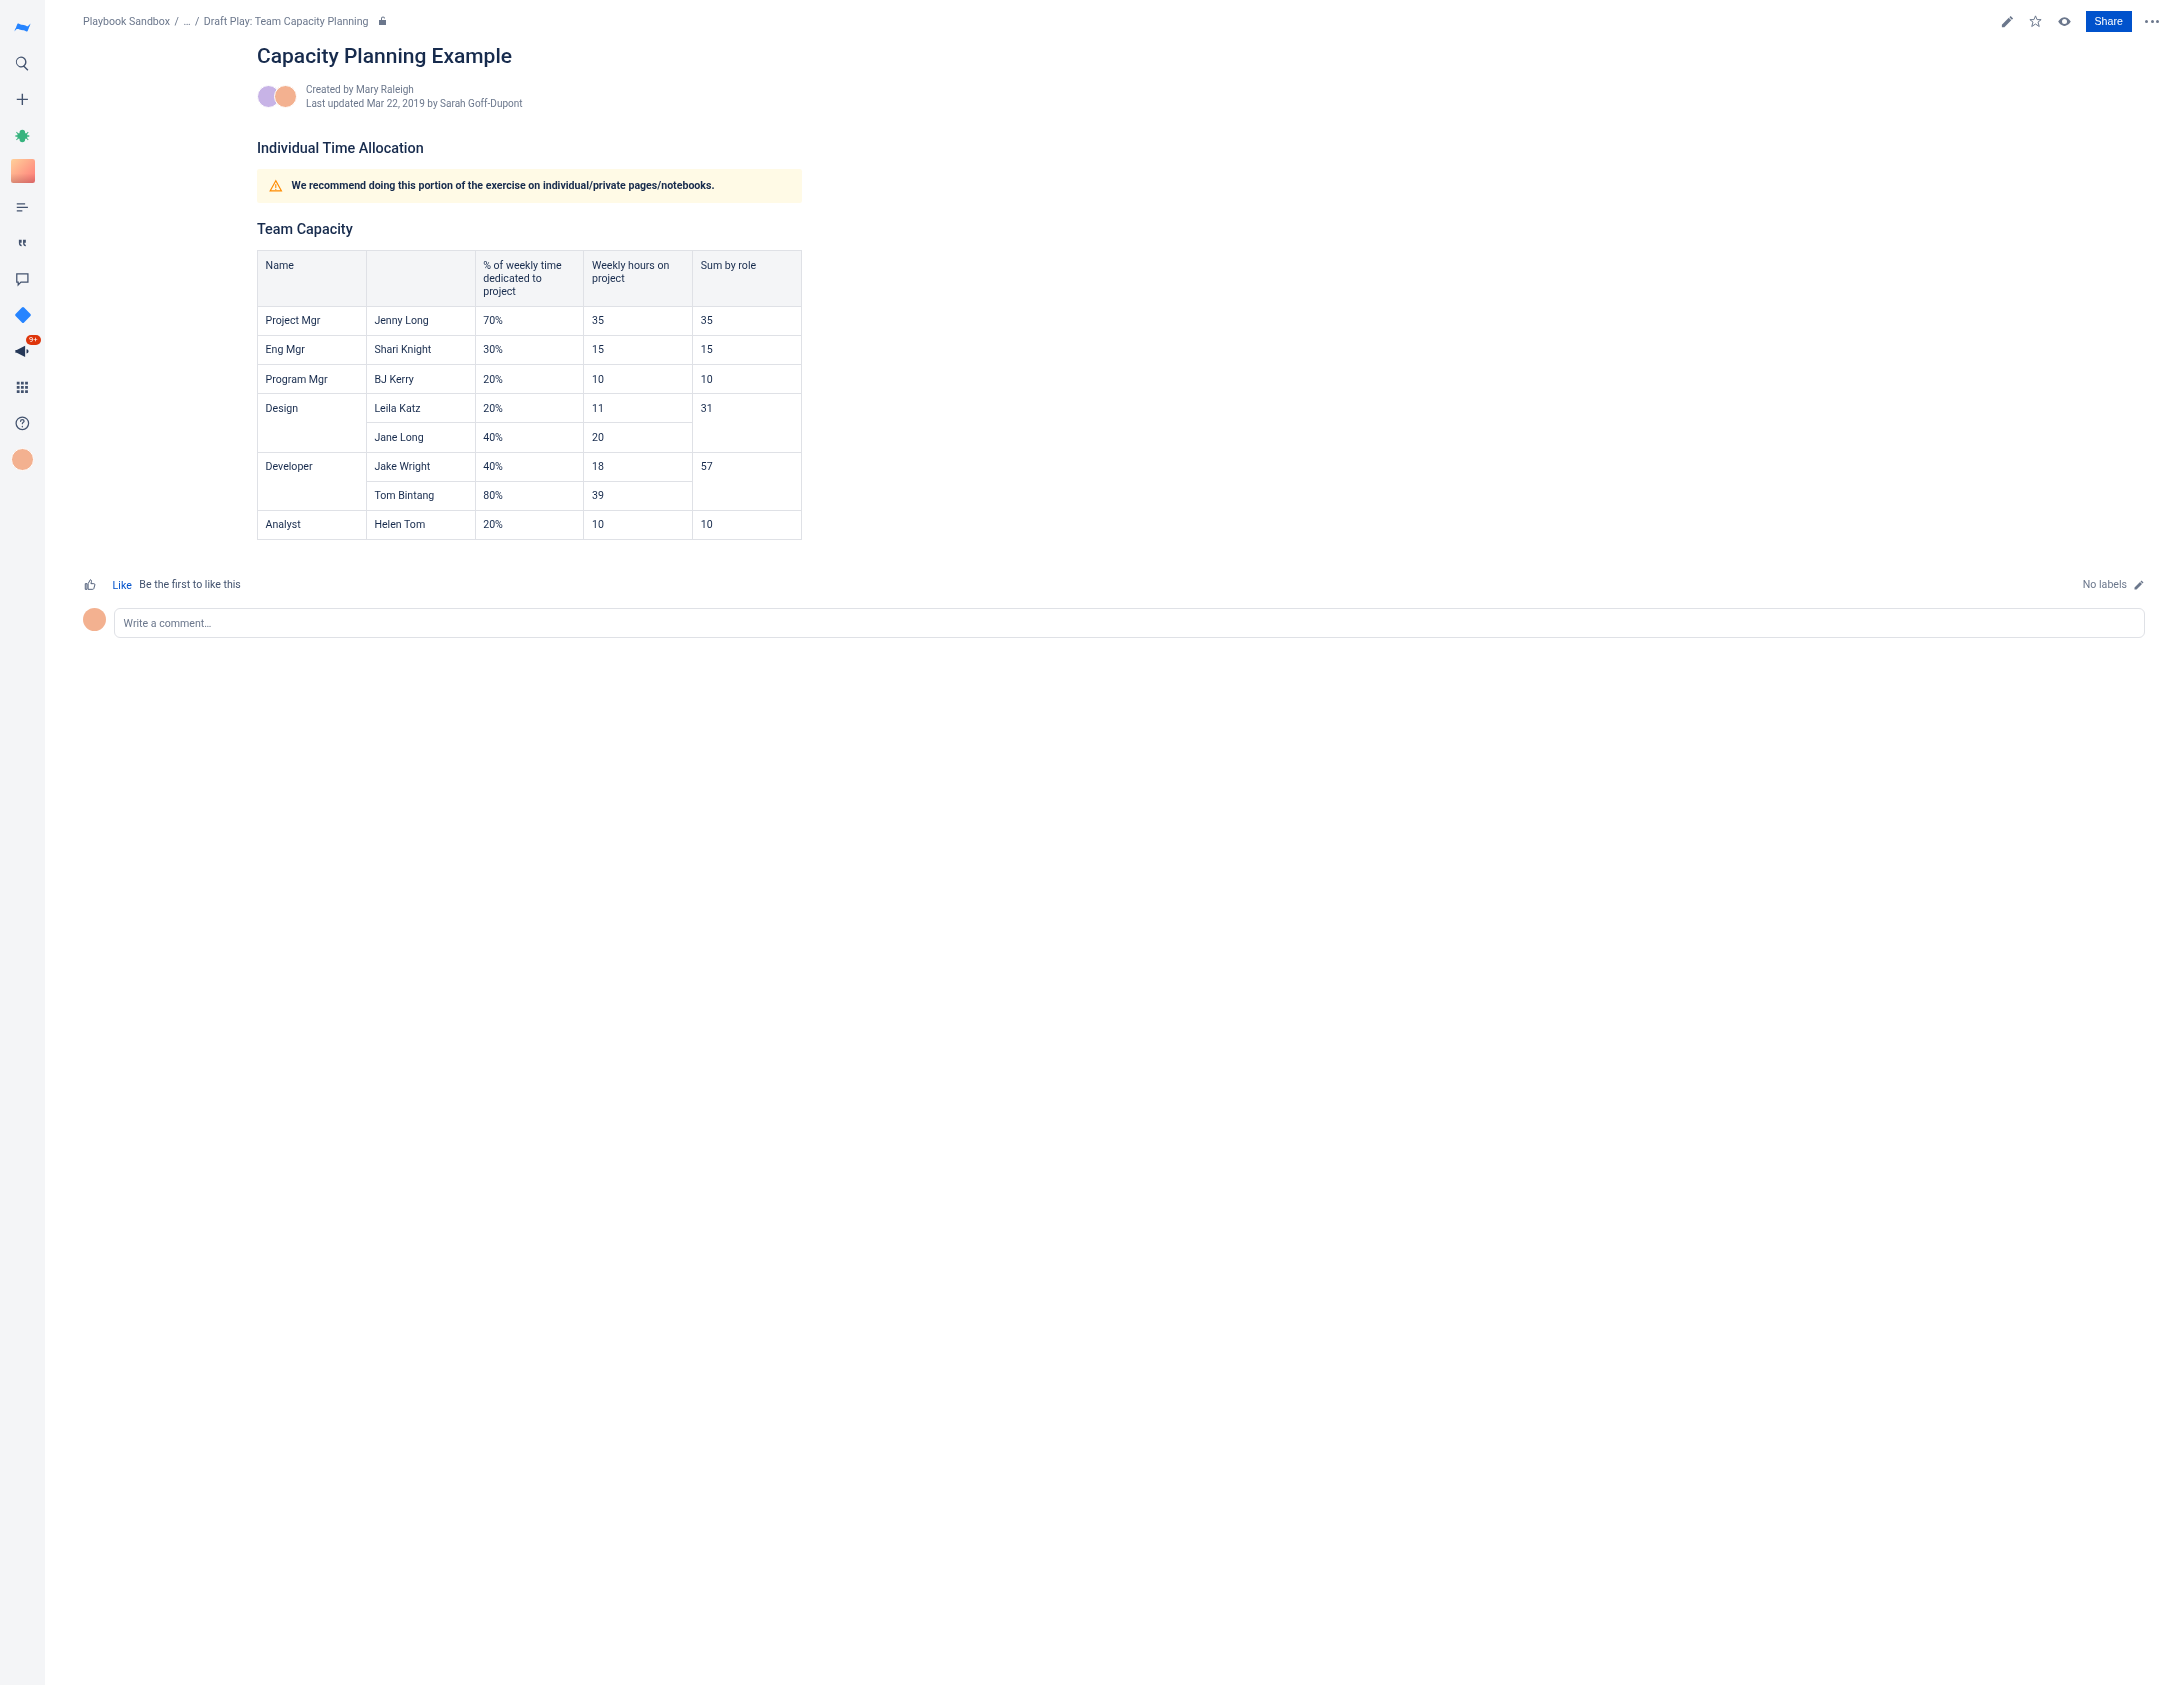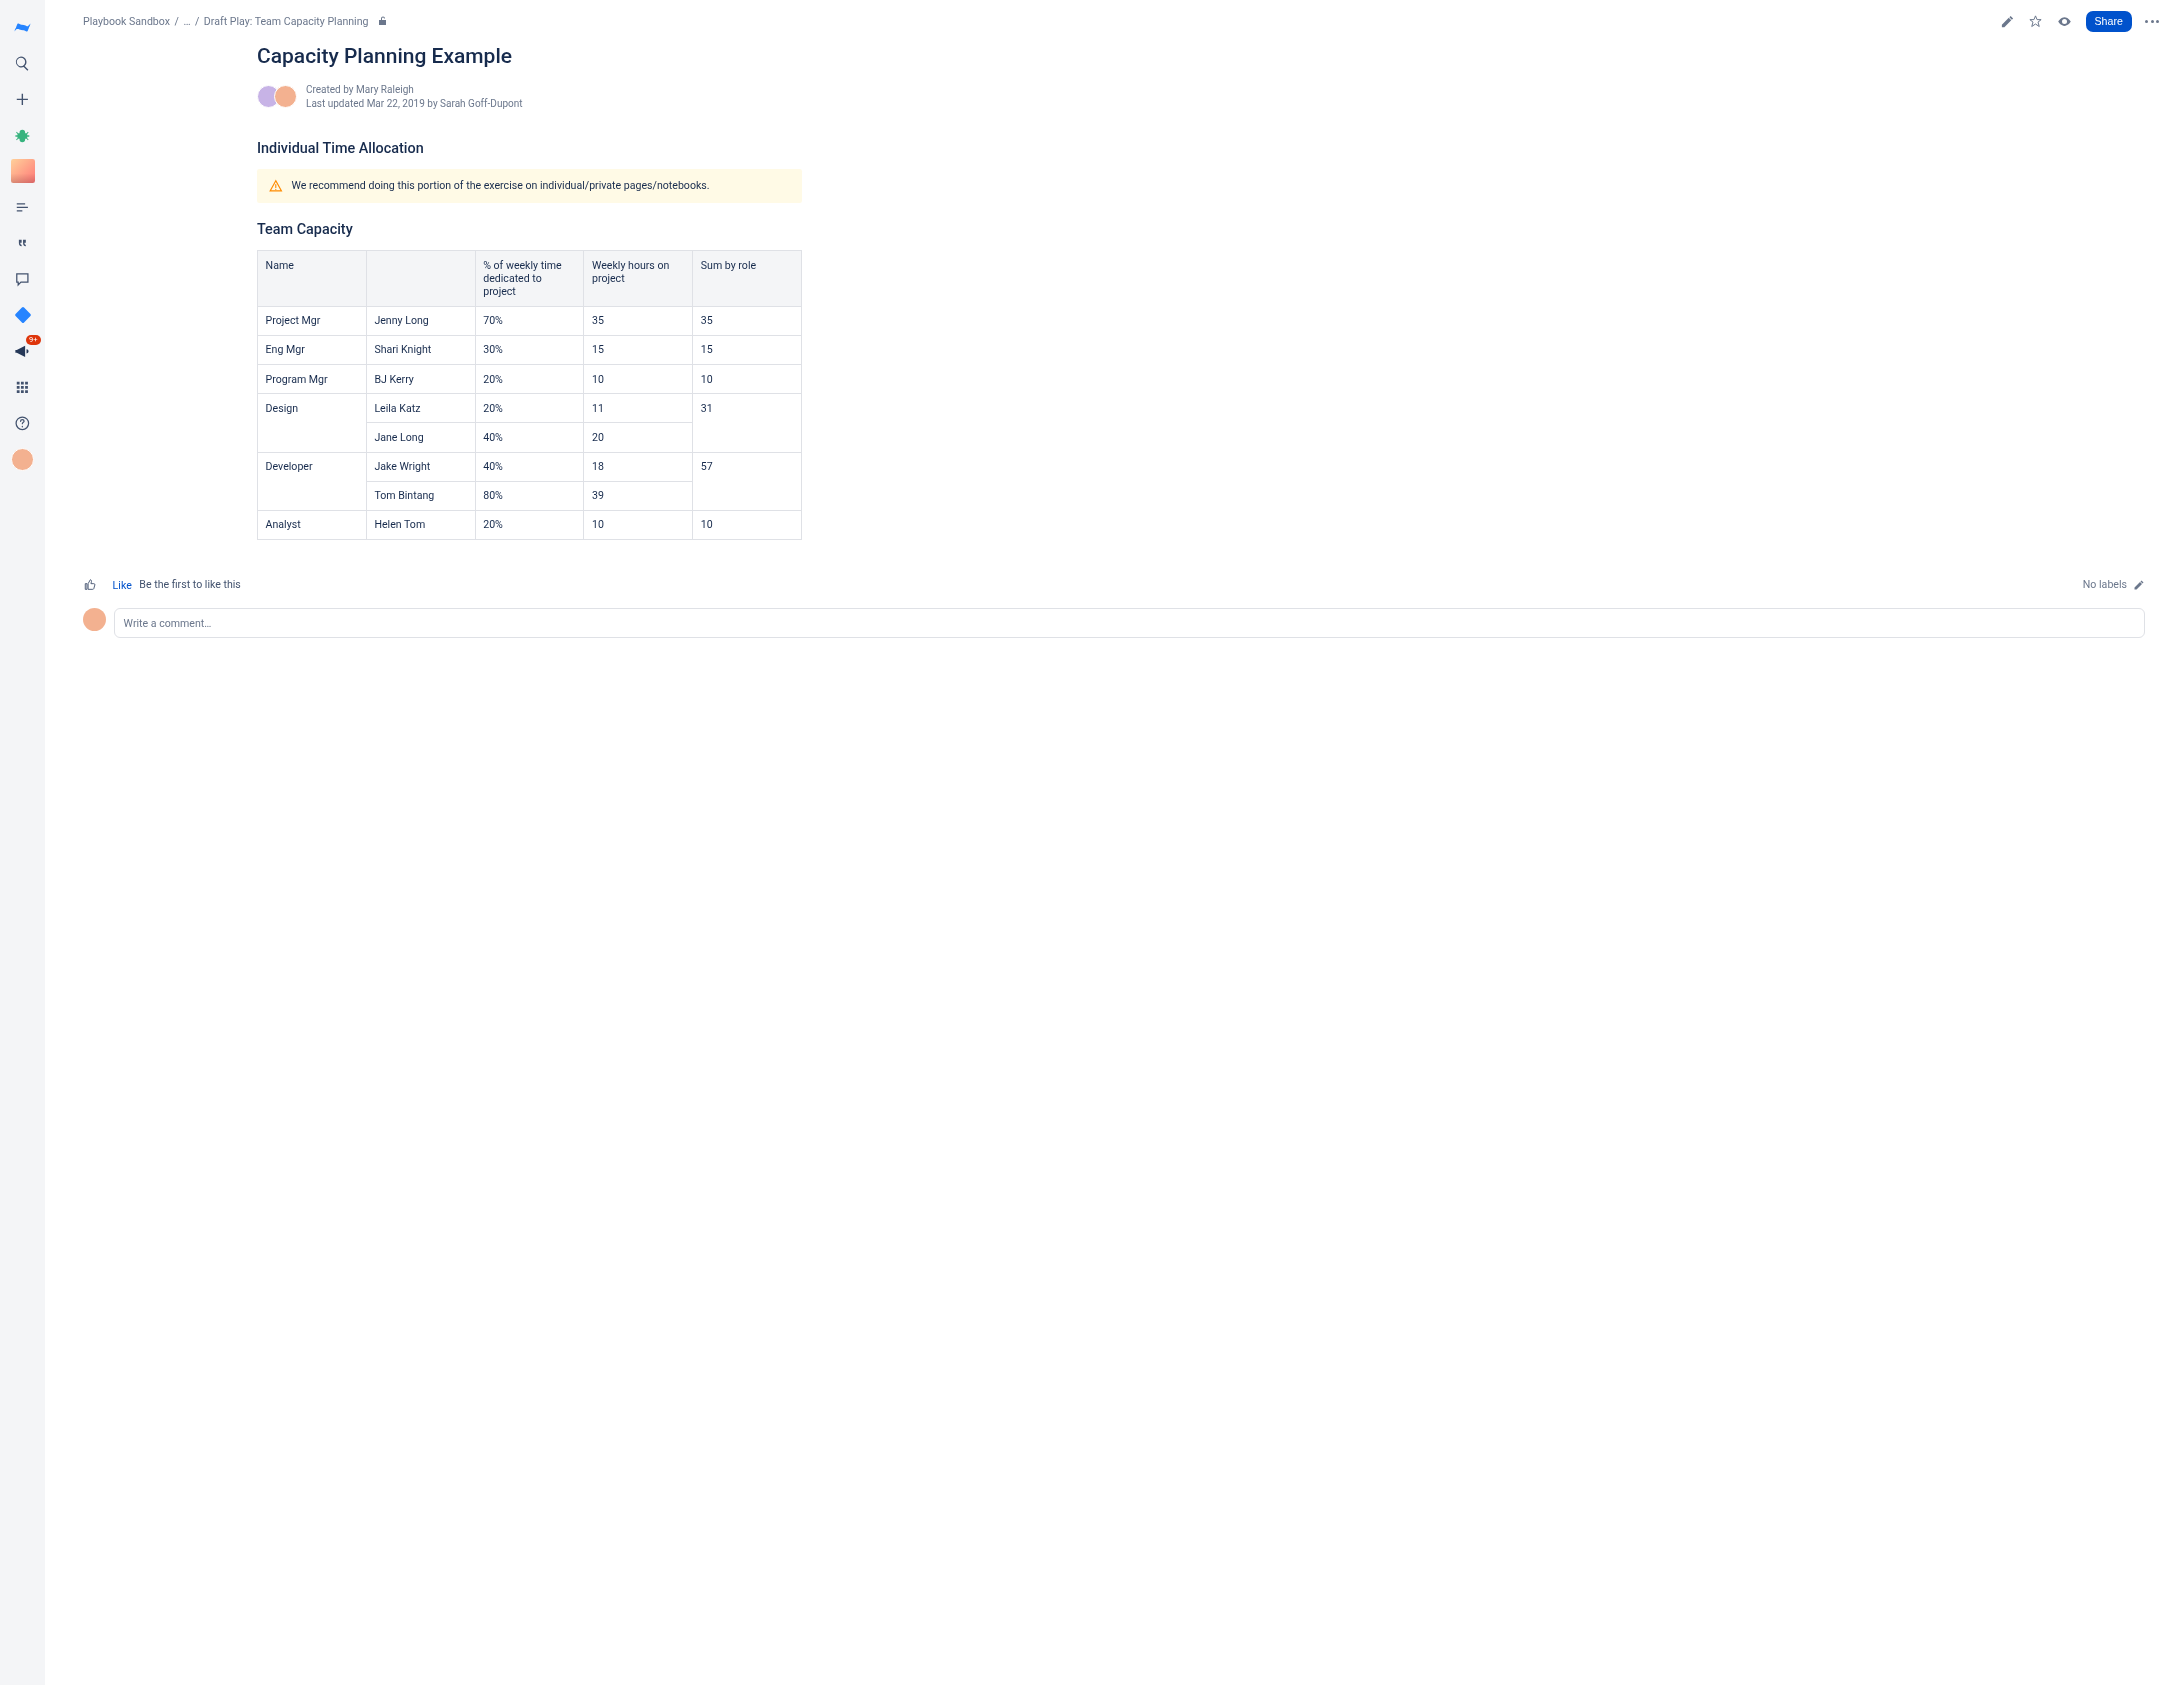--- a/index.html
+++ b/index.html
@@ -61,21 +61,21 @@
   }
   .breadcrumbs { display:flex; align-items:center; gap:4.5px; color:#6B778C; }
   .crumb { color:#6B778C; cursor:pointer; }
   .crumb-sep { color:#6B778C; }
   .lock-icon { width:12px;height:12px;fill:#6B778C;margin-left:4.5px; }
   .header-spacer { flex:1; }
   .header-actions { display:flex; align-items:center; gap:13.6px; }
   .hact { width:15px;height:15px;fill:#6B778C;cursor:pointer; }
   .share-btn {
     background:#0052CC;color:#fff;border:none;
-    padding:4.5px 9px;border-radius:7px;font-size:10.6px;cursor:pointer;
+    padding:4.5px 9px;border-radius:0;font-size:10.6px;cursor:pointer;
   }
   .more-dots { display:flex;gap:2.3px;cursor:pointer; }
   .more-dots span{width:3px;height:3px;border-radius:50%;background:#6B778C;}
   
   .content {
     width: 545px;
     margin: 12px 0 0 212px;
   }
   h1.page-title { font-size:21px; font-weight:500; color:#172B4D; margin-bottom:15px; }
   .byline { display:flex; align-items:center; gap:9px; margin-bottom:29px; }
@@ -84,21 +84,21 @@
     width:23px;height:23px;border-radius:50%;
     border:1.5px solid #fff;
   }
   .avatars .av:nth-child(1){background:#c7b3e6;}
   .avatars .av:nth-child(2){background:#f3b190;margin-left:-6px;}
   .byline-text { color:#6B778C; line-height:1.4; font-size:10px;}
   h2.section { font-size:14.4px; font-weight:500; color:#172B4D; margin: 6px 0 12px; }
   .panel-warning {
     background:#FFFAE6; border-radius:2.3px;
     display:flex; align-items:center; gap:9px;
-    padding:10.6px 12px; margin: 0 0 18px 0;
+    padding:10.6px 12px; margin: 0 0 18px 0; font-weight: bold;
   }
   .warn-tri { width:13.6px;height:13.6px;fill:none;stroke:#FF8B00;stroke-width:2; }
   
   table.cap {
     border-collapse:collapse; width:100%; margin-top:7.6px;
   }
   table.cap th, table.cap td {
     border:0.8px solid #DFE1E6; padding:7.6px 7.6px; text-align:left;
     vertical-align: top;
   }

